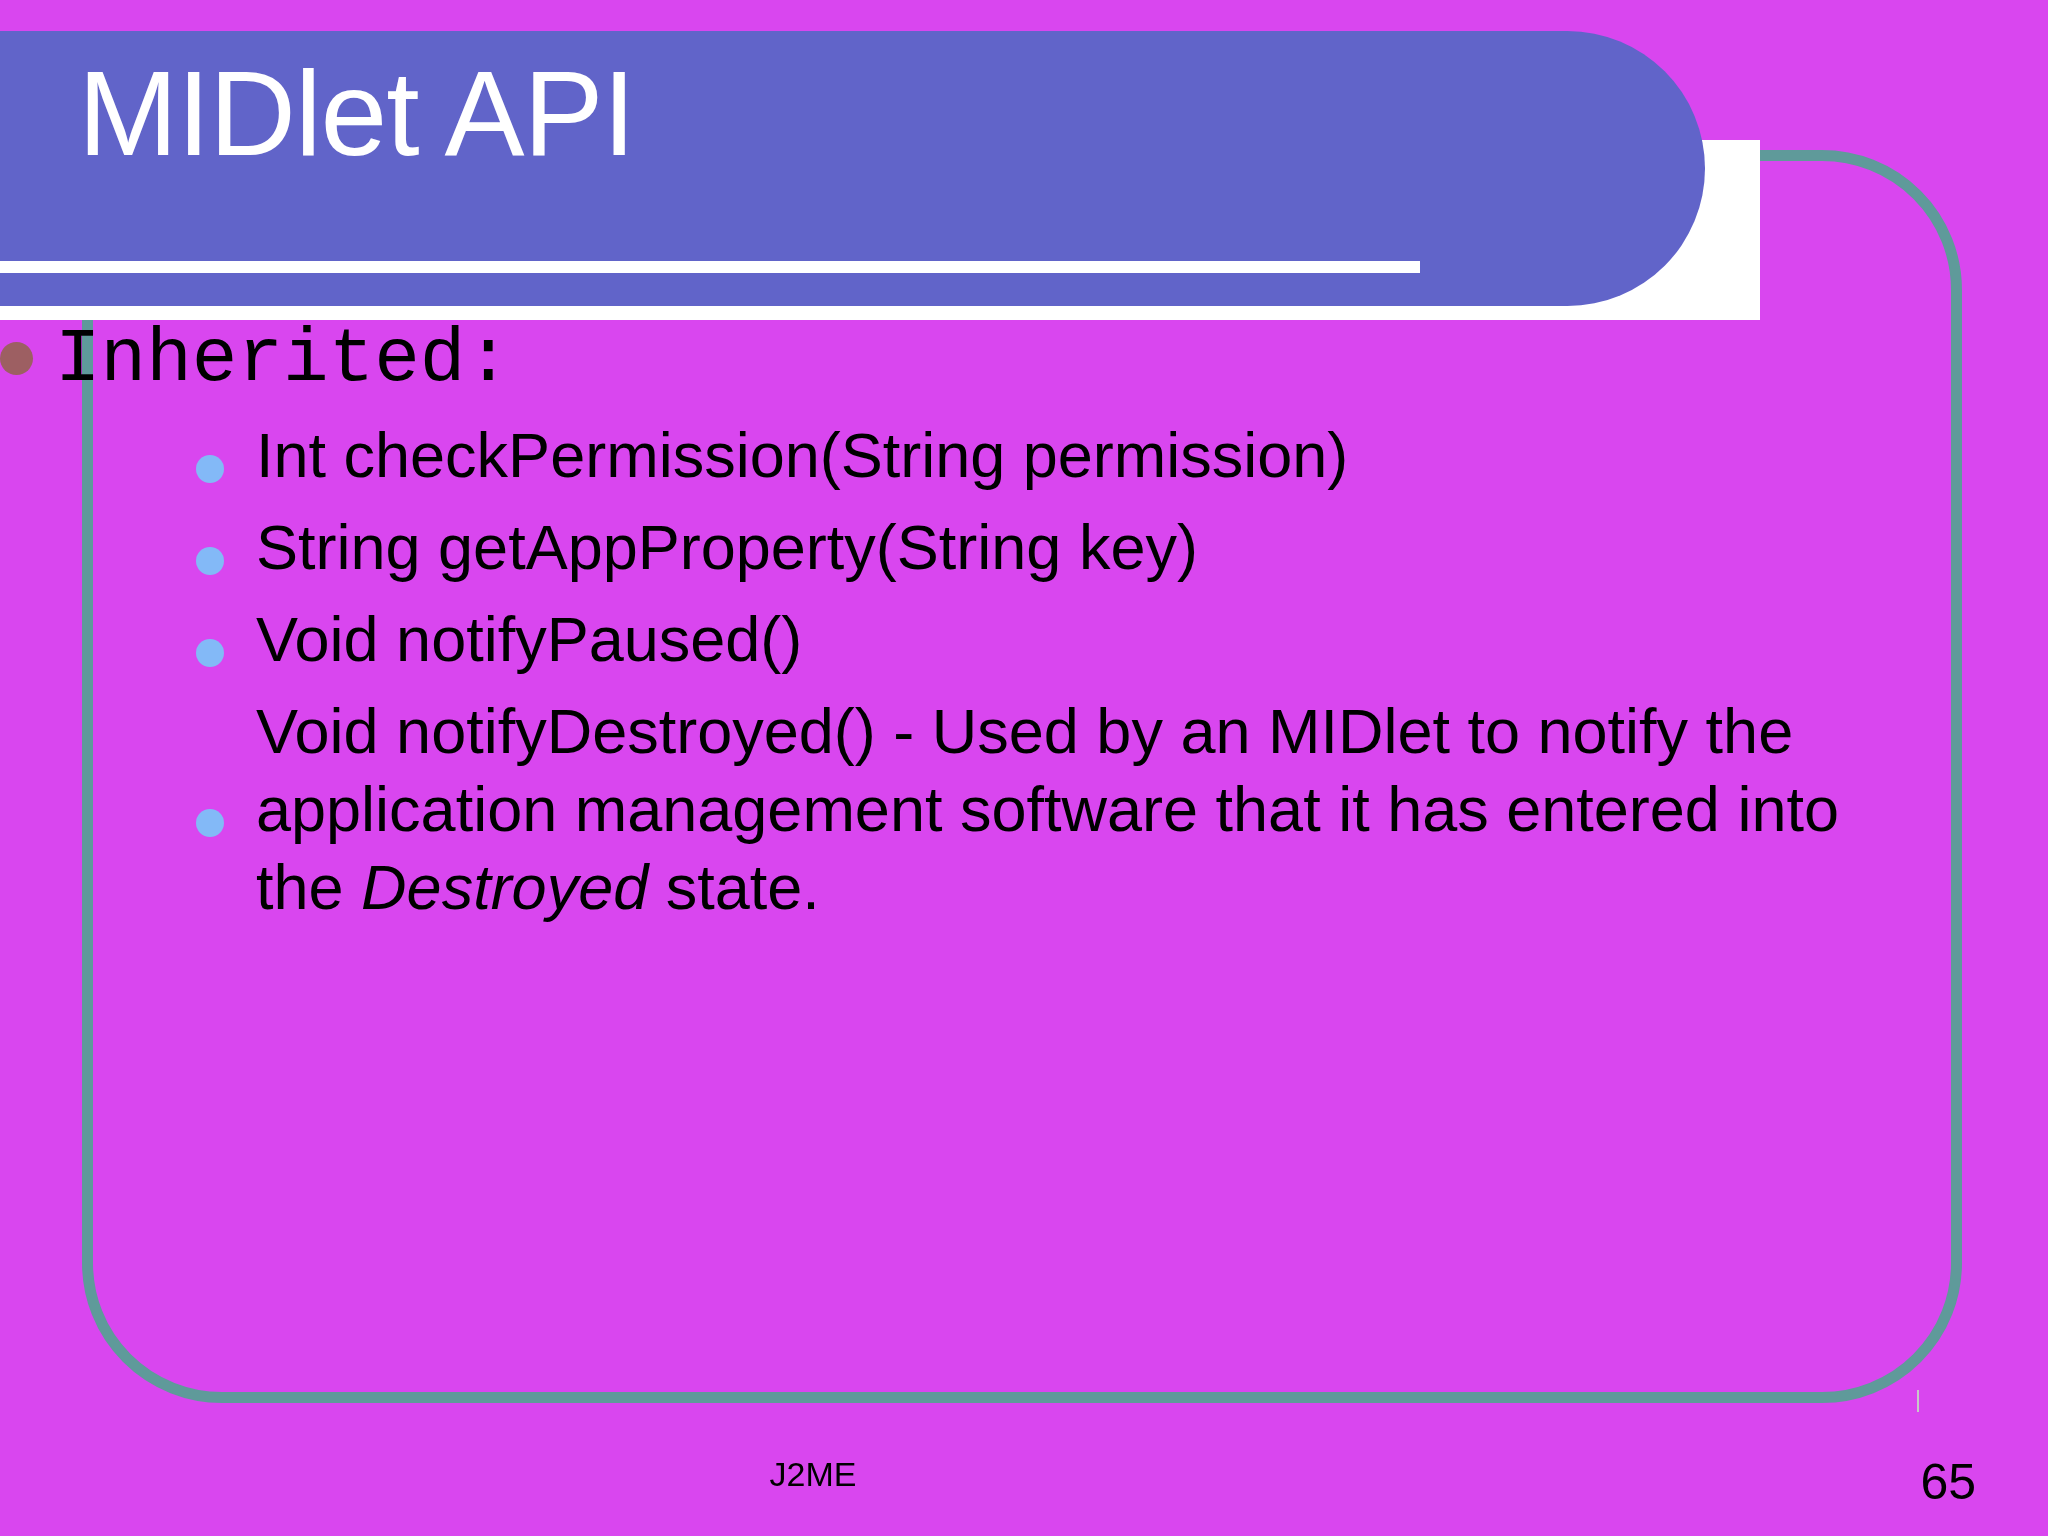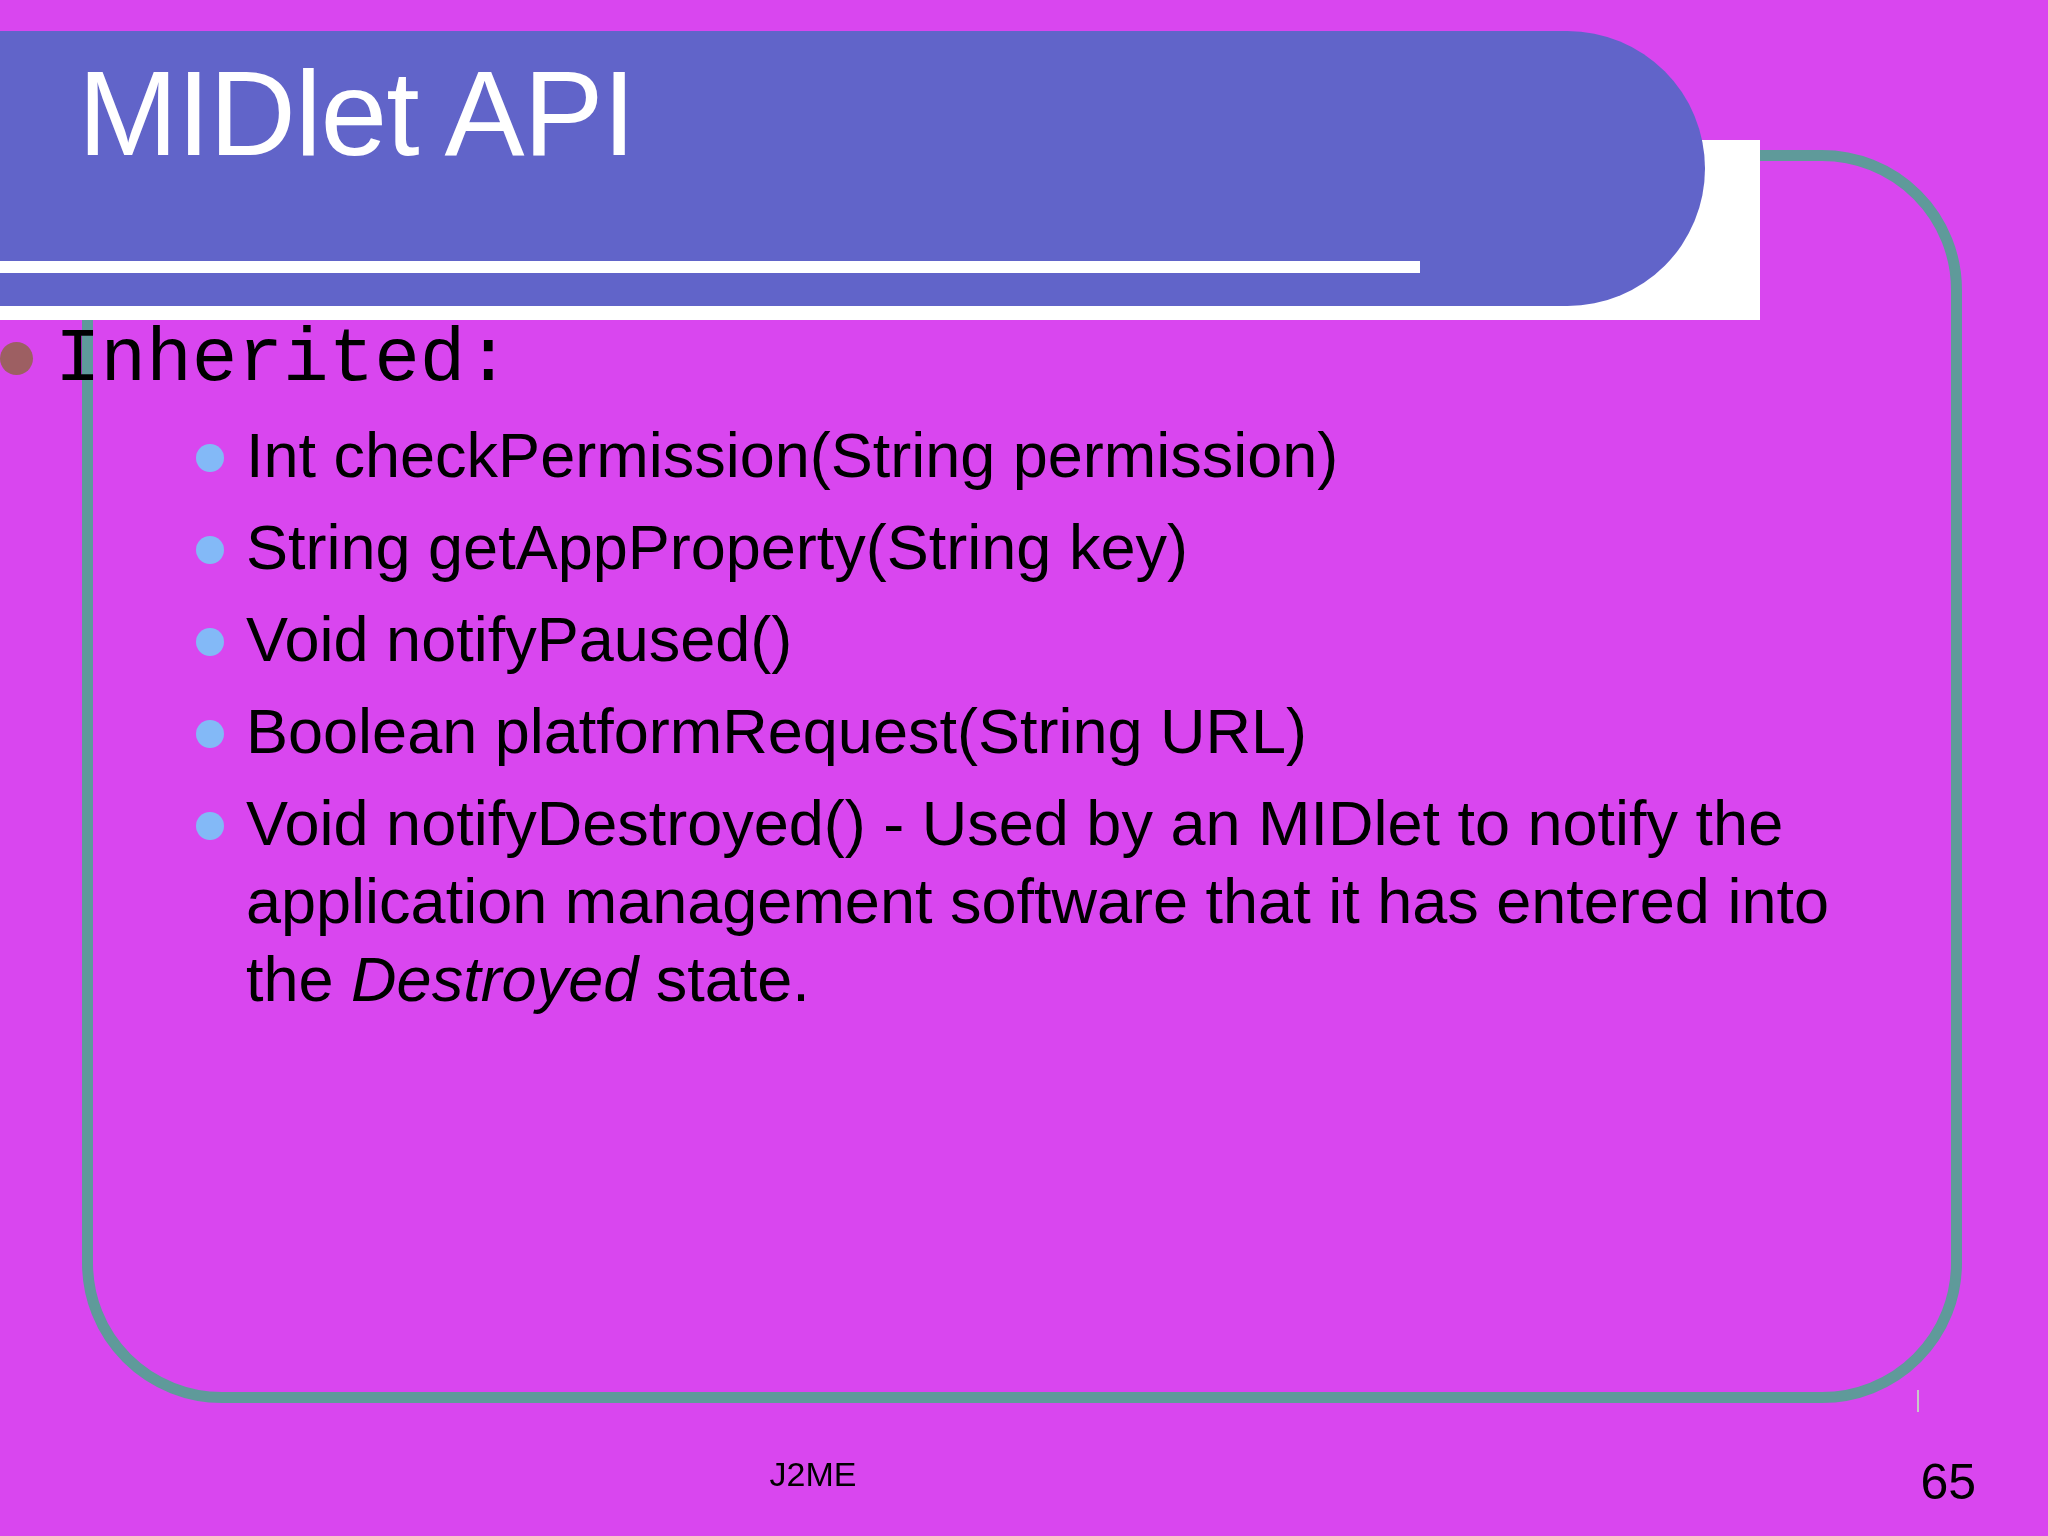--- a/index.html
+++ b/index.html
@@ -111,22 +111,23 @@
     white-space: nowrap;
   }
 
   .sublist {
     margin-top: 6px;
     padding-left: 196px;
   }
   .level2-item {
     position: relative;
     display: flex;
-    align-items: flex-start;
+    align-items: center;
     margin-bottom: 14px;
+    gap: 10px;
   }
   .bullet-l2 {
     flex: 0 0 auto;
     width: 28px;
     height: 28px;
     border-radius: 50%;
     background: #83b9f7;
     margin-top: 28px;
     margin-right: 22px;
   }
@@ -203,24 +204,20 @@
       <div class="level2-item">
         <span class="bullet-l2"></span>
         <span class="level2-text">String getAppProperty(String key)</span>
       </div>
 
       <div class="level2-item">
         <span class="bullet-l2"></span>
         <span class="level2-text">Void notifyPaused()</span>
       </div>
 
-      <div class="level2-item">
-        <span class="bullet-l2"></span>
-        <span class="level2-text">Boolean platformRequest(String URL)</span>
-      </div>
 
 
       <div class="level2-item">
         <span class="bullet-l2"></span>
         <span class="level2-text"><span>Void notifyDestroyed() -  Used by an MIDlet to notify the application management software that it has entered into the </span><em>Destroyed</em><span> state.</span></span>
       </div>
 
     </div>
   </div>
 

